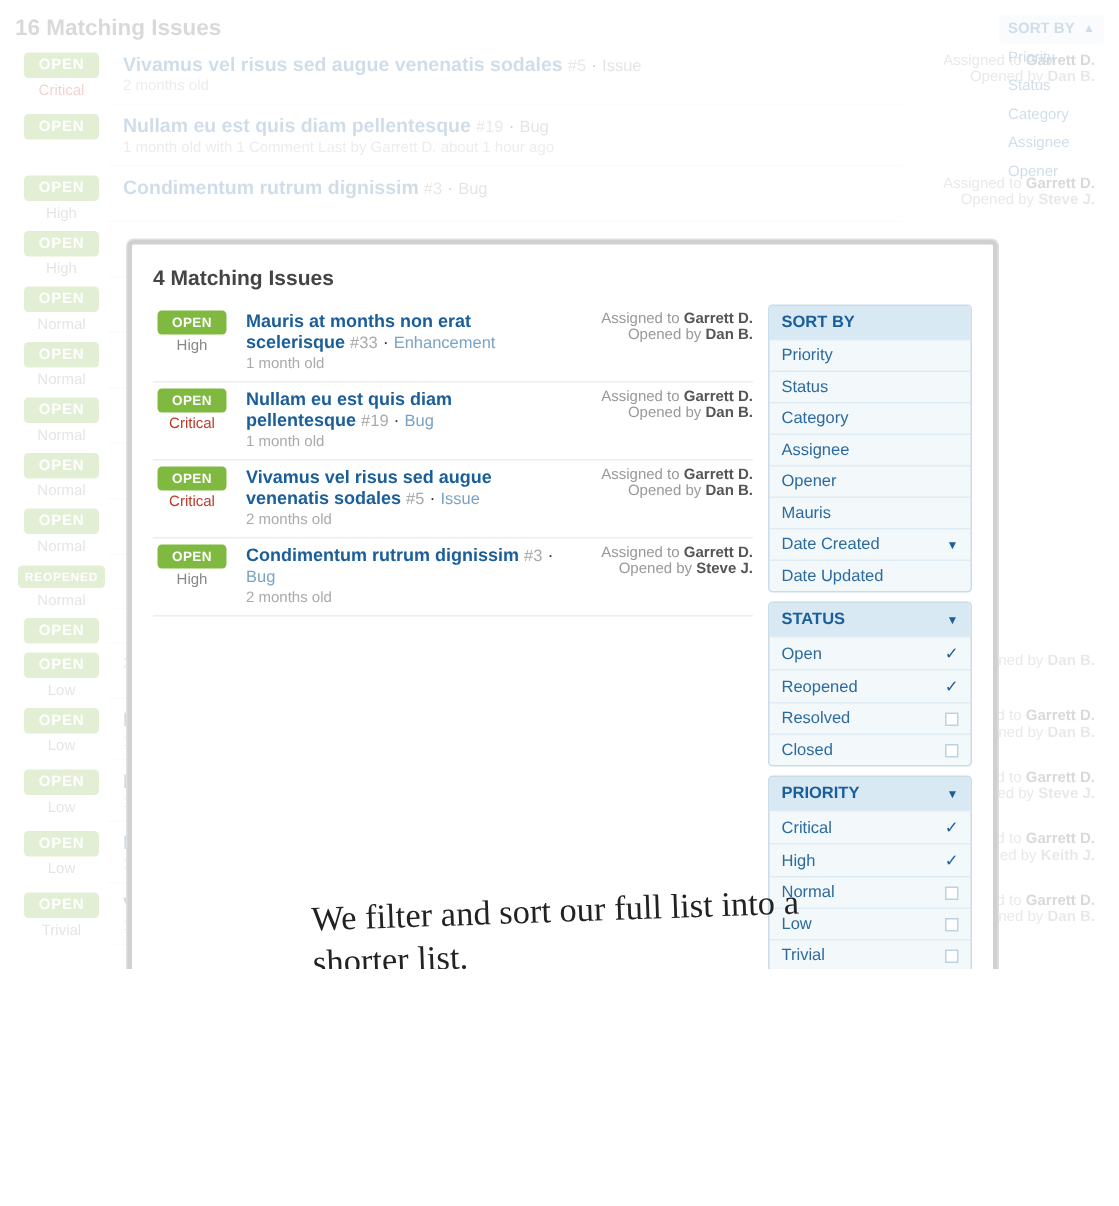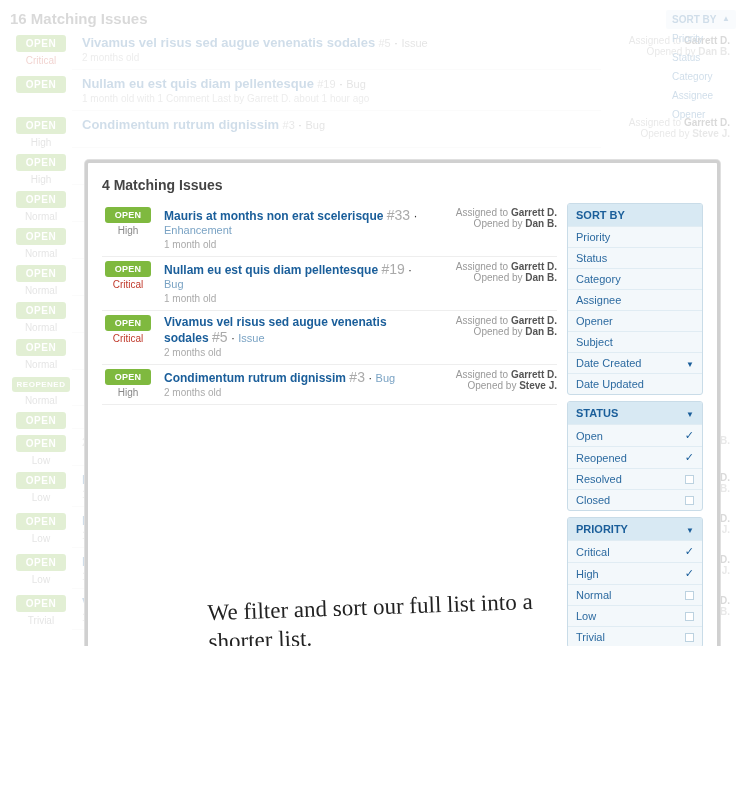--- a/index.html
+++ b/index.html
@@ -20,39 +20,39 @@
   .bg-type { color: #888; font-size: 11px; }
   .bg-meta { color: #aaa; font-size: 10px; margin-top: 2px; }
   .bg-right { width: 135px; text-align: right; font-size: 10px; color: #999; flex-shrink: 0; padding-right: 6px; }
   .bg-assign strong { color: #555; }
   .bg-sidebar { position: absolute; top: 10px; right: 10px; width: 70px; }
   .bg-sort-hdr { background:#e8f1f7;color:#2c6aa0;font-weight:bold;font-size:10px;padding:4px 6px;border-radius:2px; display:flex; justify-content:space-between;}
   .bg-sort-item { color:#2c6aa0;font-size:10px;padding:4px 6px;}
 
   
   .panel {
-    position: absolute; top: 160px; left: 85px; width: 635px;
+    position: absolute; top: 160px; left: 85px; width: 580px;
     background: #fff; border: 3px solid #d0d0d0; border-radius: 4px;
     padding: 14px 14px 20px 14px;
     box-shadow: 0 0 0 1px #e0e0e0;
   }
   .panel-body { display: flex; gap: 10px; }
   .panel-main { flex: 1; }
   .panel-side { width: 136px; flex-shrink: 0; }
   .panel-title { font-size: 14px; font-weight: bold; color: #444; margin-bottom: 10px; }
 
   .issue-row { display: flex; padding: 4px 0 6px 0; border-bottom: 1px solid #eee; }
   .issue-left { width: 52px; text-align: center; flex-shrink: 0; }
   .status-badge { display:inline-block; background:#7fb93f; color:#fff; font-size:9px; font-weight:bold; padding:3px 10px; border-radius:3px; letter-spacing:0.3px;}
   .priority-line { font-size:10px; color:#888; margin-top:2px; }
   .priority-line.critical { color:#c0392b; }
   .issue-mid { flex:1; padding-left:10px; }
   .issue-title-line { font-size:12px; }
   .issue-link { color:#1a5e9a; font-weight:bold; }
-  .issue-num { color:#aaa; font-size:14px; }
+  .issue-num { color:#aaa; font-size:11px; }
   .issue-type { color:#7aa3c4; font-size:11px; }
   .issue-age { color:#aaa; font-size:10px; margin-top:2px; }
   .issue-right { width:130px; text-align:right; font-size:10px; color:#999; flex-shrink:0; }
   .assigned strong, .opened strong { color:#555; font-weight:bold; }
 
   
   .filter-group { margin-bottom: 6px; border:1px solid #c9dce8; border-radius:3px; overflow:hidden; background:#f3f8fb;}
   .filter-header { background:#d8e9f3; color:#1a5e9a; font-weight:bold; font-size:11px; padding:5px 8px; display:flex; justify-content:space-between; align-items:center;}
   .filter-item { color:#2c6aa0; font-size:11px; padding:4px 8px; border-top:1px solid #e0ecf3; display:flex; justify-content:space-between; align-items:center; cursor:pointer;}
   .filter-item.selected { font-weight:normal; }
@@ -255,21 +255,21 @@
             <div class="filter-item">
               <span>Category</span>
             </div>
             <div class="filter-item">
               <span>Assignee</span>
             </div>
             <div class="filter-item">
               <span>Opener</span>
             </div>
             <div class="filter-item">
-              <span>Subject</span>
+              <span>Mauris</span>
             </div>
             <div class="filter-item selected">
               <span>Date Created</span>
               <span class="caret-down"></span>
             </div>
             <div class="filter-item">
               <span>Date Updated</span>
             </div>
           </div>
       </div>

